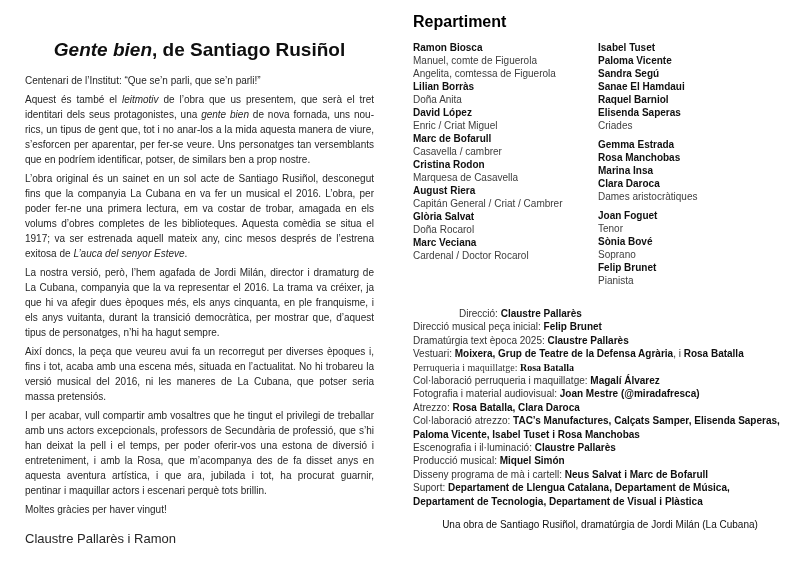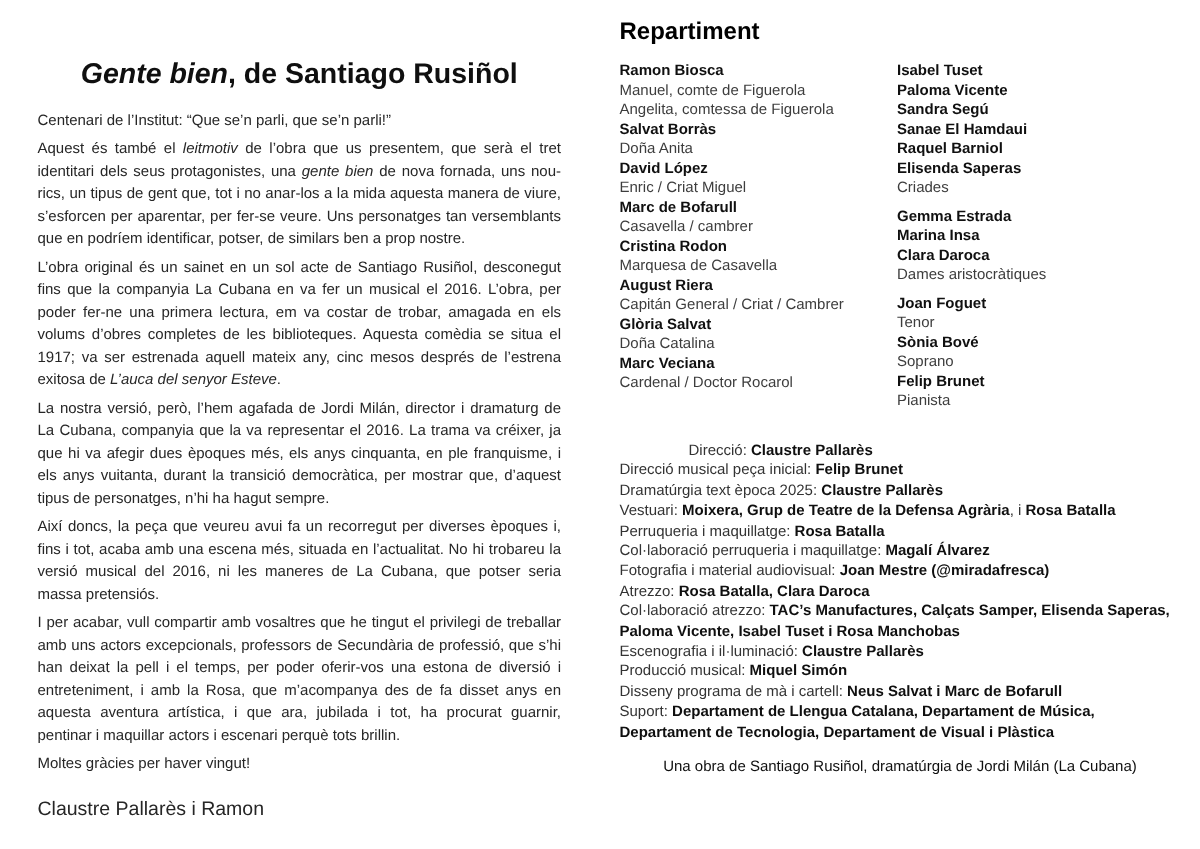--- a/index.html
+++ b/index.html
@@ -62,68 +62,69 @@
   </div>
 
   <div class="col-right">
     <h2 class="cast-heading">Repartiment</h2>
     <div class="cast-columns">
       <div class="cast-col first" id="cast-col1">
           <div class="cast-block">
             <div class="cast-line name">Ramon Biosca</div>
             <div class="cast-line role">Manuel, comte de Figuerola</div>
             <div class="cast-line role">Angelita, comtessa de Figuerola</div>
-            <div class="cast-line name">Salvat Borràs</div>
+            <div class="cast-line name">Lilian Borràs</div>
             <div class="cast-line role">Doña Anita</div>
             <div class="cast-line name">David López</div>
             <div class="cast-line role">Enric / Criat Miguel</div>
             <div class="cast-line name">Marc de Bofarull</div>
             <div class="cast-line role">Casavella / cambrer</div>
             <div class="cast-line name">Cristina Rodon</div>
             <div class="cast-line role">Marquesa de Casavella</div>
             <div class="cast-line name">August Riera</div>
             <div class="cast-line role">Capitán General / Criat / Cambrer</div>
             <div class="cast-line name">Glòria Salvat</div>
-            <div class="cast-line role">Doña Catalina</div>
+            <div class="cast-line role">Doña Rocarol</div>
             <div class="cast-line name">Marc Veciana</div>
             <div class="cast-line role">Cardenal / Doctor Rocarol</div>
           </div>
         </div>
       <div class="cast-col second" id="cast-col2">
           <div class="cast-block">
             <div class="cast-line name">Isabel Tuset</div>
             <div class="cast-line name">Paloma Vicente</div>
             <div class="cast-line name">Sandra Segú</div>
             <div class="cast-line name">Sanae El Hamdaui</div>
             <div class="cast-line name">Raquel Barniol</div>
             <div class="cast-line name">Elisenda Saperas</div>
             <div class="cast-line role">Criades</div>
           </div>
           <div class="cast-block">
             <div class="cast-line name">Gemma Estrada</div>
+            <div class="cast-line name">Rosa Manchobas</div>
             <div class="cast-line name">Marina Insa</div>
             <div class="cast-line name">Clara Daroca</div>
             <div class="cast-line role">Dames aristocràtiques</div>
           </div>
           <div class="cast-block">
             <div class="cast-line name">Joan Foguet</div>
             <div class="cast-line role">Tenor</div>
             <div class="cast-line name">Sònia Bové</div>
             <div class="cast-line role">Soprano</div>
             <div class="cast-line name">Felip Brunet</div>
             <div class="cast-line role">Pianista</div>
           </div>
         </div>
     </div>
     <div class="credits-list" id="credits-list">
         <p class="credit-line" style="margin: 0px; padding-left: 46px;"><span>Direcció: </span><b>Claustre Pallarès</b></p>
         <p class="credit-line" style="margin: 0px;"><span>Direcció musical peça inicial: </span><b>Felip Brunet</b></p>
         <p class="credit-line" style="margin: 0px;"><span>Dramatúrgia text època 2025: </span><b>Claustre Pallarès</b></p>
         <p class="credit-line" style="margin: 0px;"><span>Vestuari: </span><b>Moixera, Grup de Teatre de la Defensa Agrària</b><span>, i </span><b>Rosa Batalla</b></p>
-        <p class="credit-line" style="margin: 0px;"><span>Perruqueria i maquillatge: </span><b>Rosa Batalla</b></p>
+        <p class="credit-line" style="margin: 0px; font-family: Liberation Serif, serif;"><span>Perruqueria i maquillatge: </span><b>Rosa Batalla</b></p>
         <p class="credit-line" style="margin: 0px;"><span>Col·laboració perruqueria i maquillatge: </span><b>Magalí Álvarez</b></p>
         <p class="credit-line" style="margin: 0px;"><span>Fotografia i material audiovisual: </span><b>Joan Mestre (@miradafresca)</b></p>
         <p class="credit-line" style="margin: 0px;"><span>Atrezzo: </span><b>Rosa Batalla, Clara Daroca</b></p>
         <p class="credit-line" style="margin: 0px;"><span>Col·laboració atrezzo: </span><b>TAC’s Manufactures, Calçats Samper, Elisenda Saperas, Paloma Vicente, Isabel Tuset i Rosa Manchobas</b></p>
         <p class="credit-line" style="margin: 0px;"><span>Escenografia i il·luminació: </span><b>Claustre Pallarès</b></p>
         <p class="credit-line" style="margin: 0px;"><span>Producció musical: </span><b>Miquel Simón</b></p>
         <p class="credit-line" style="margin: 0px;"><span>Disseny programa de mà i cartell: </span><b>Neus Salvat i Marc de Bofarull</b></p>
         <p class="credit-line" style="margin: 0px;"><span>Suport: </span><b>Departament de Llengua Catalana, Departament de Música, Departament de Tecnologia, Departament de Visual i Plàstica</b></p>
       </div>
     <p class="program-footer">Una obra de Santiago Rusiñol, dramatúrgia de Jordi Milán (La Cubana)</p>

